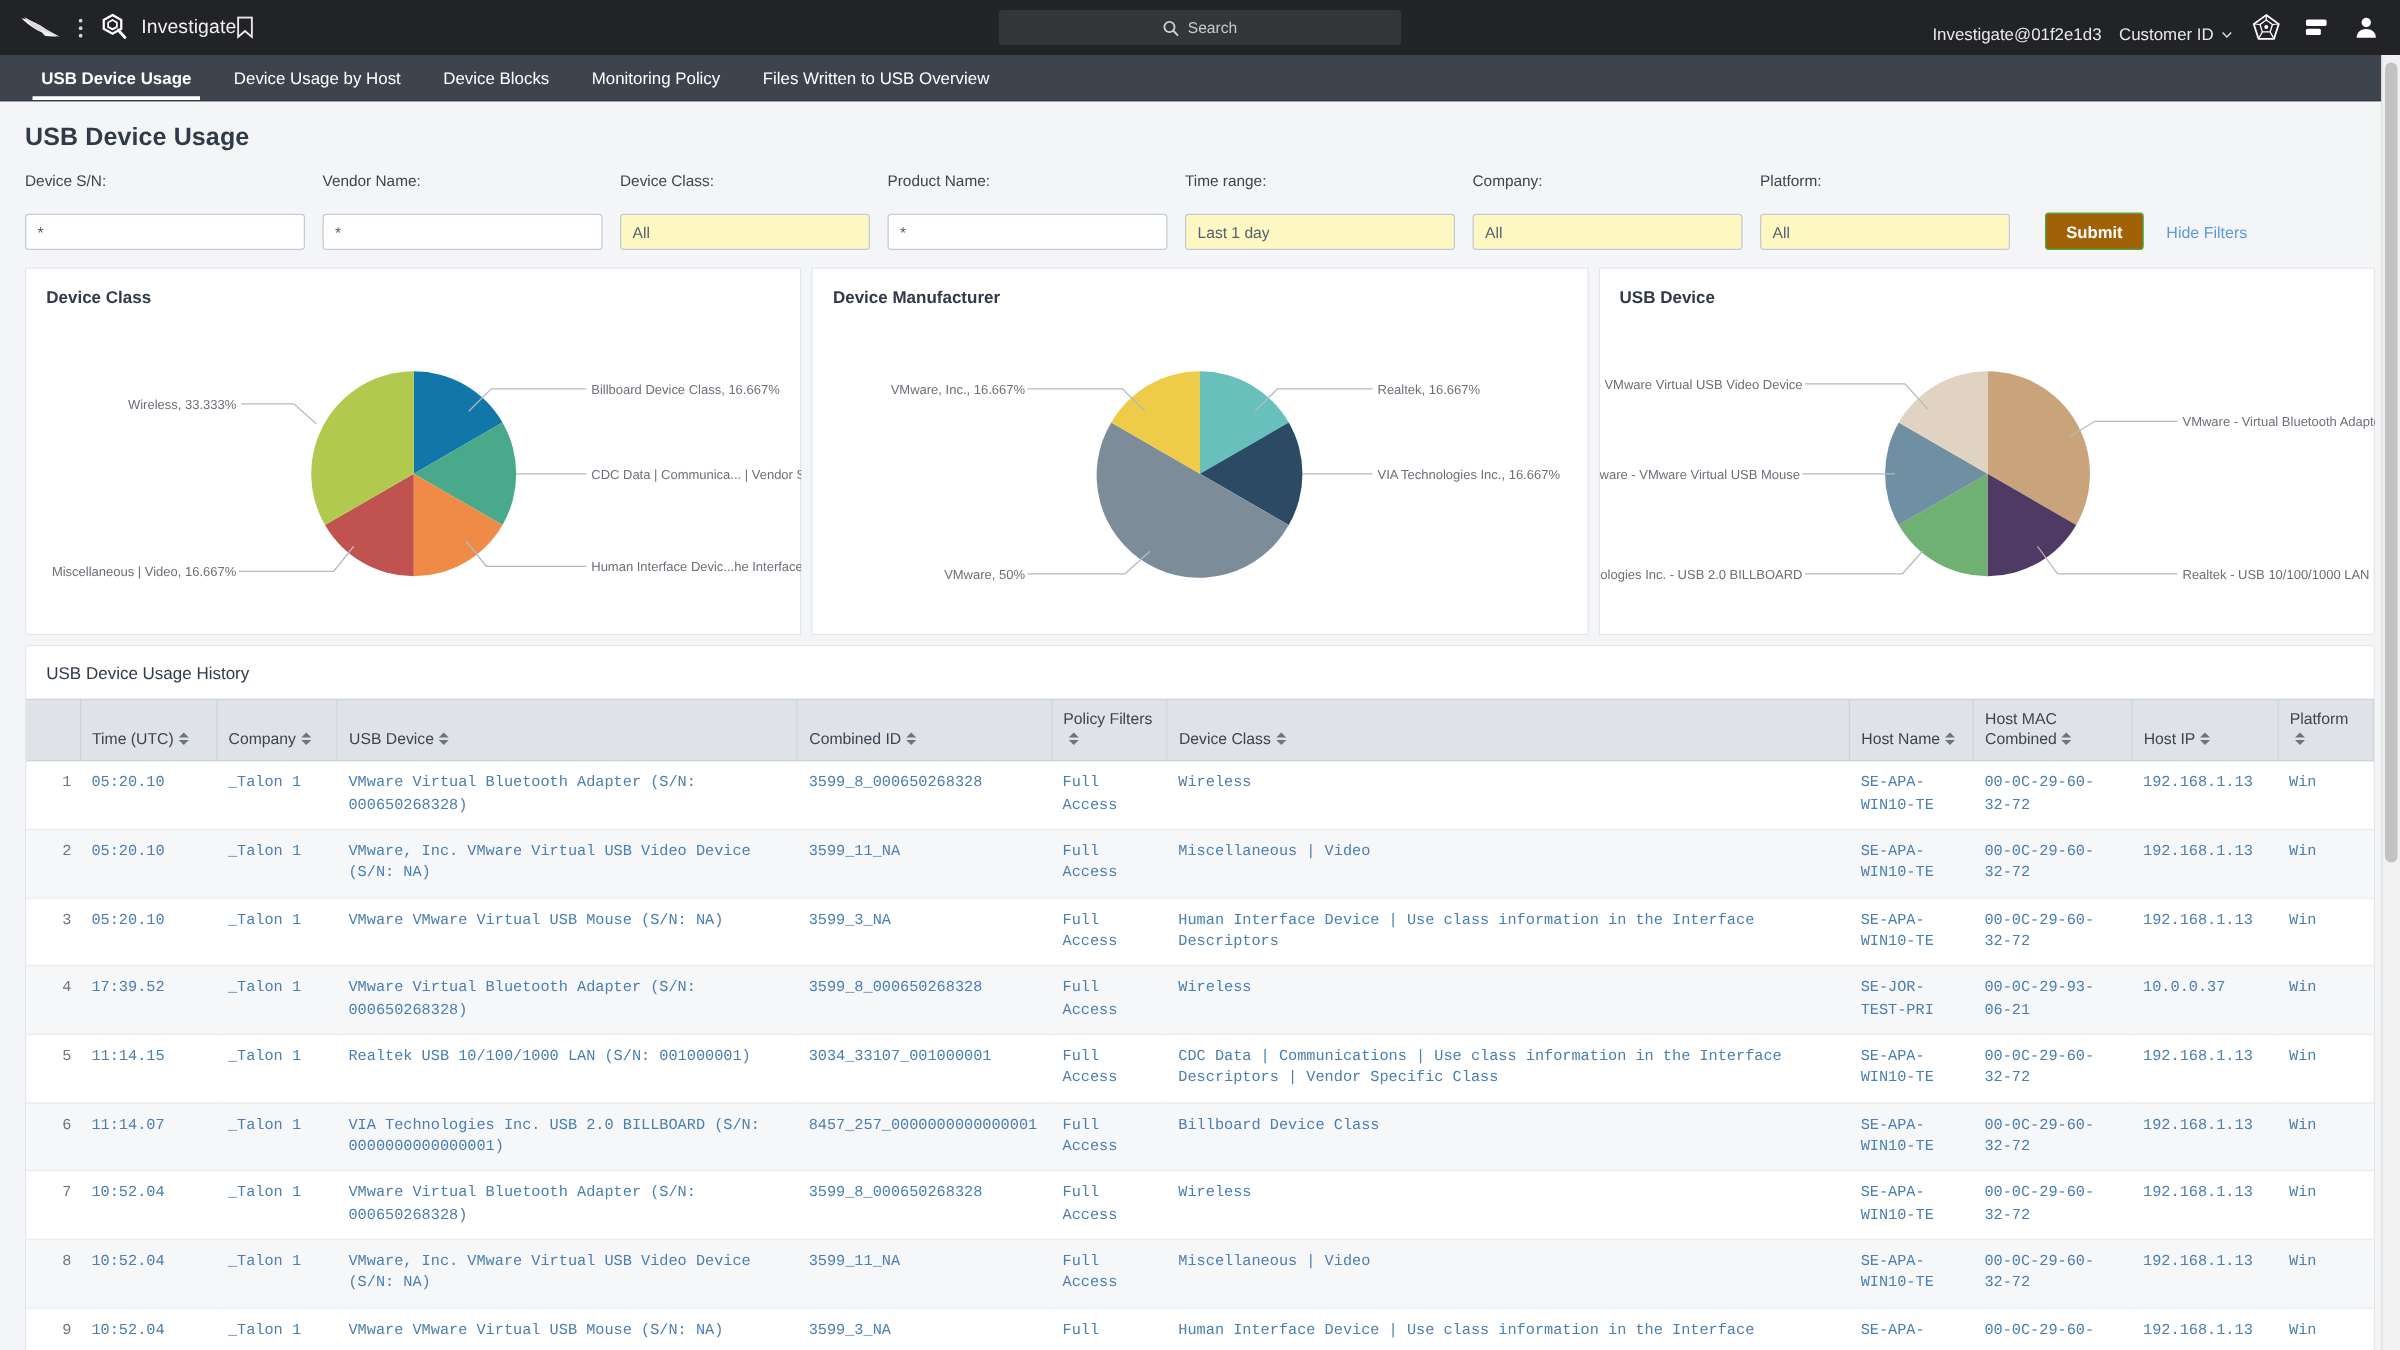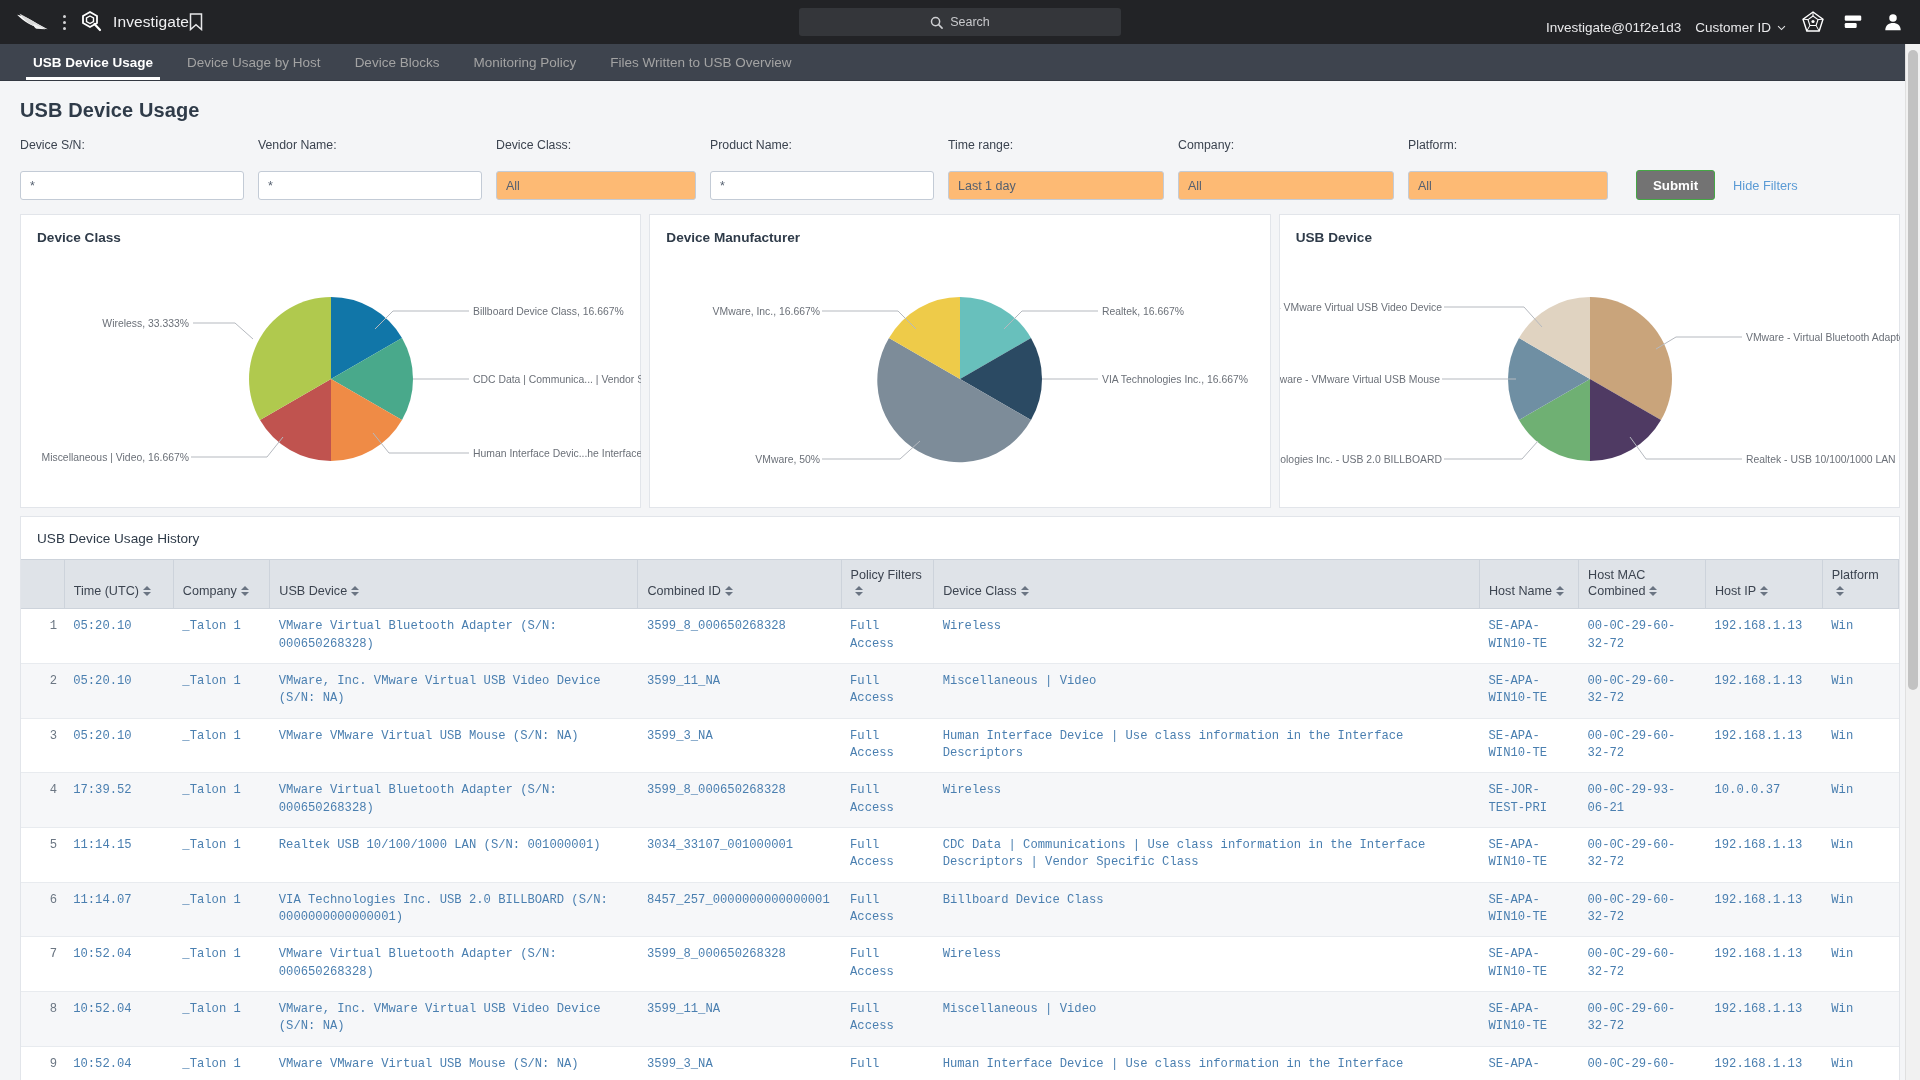--- a/index.html
+++ b/index.html
@@ -40,21 +40,21 @@
   .chev { width:9px; height:6px; }
   .ic-btn { width:26px; height:26px; display:flex; align-items:center; justify-content:center; }
 
   
   .tabbar {
     height:37px; background:#3e444e; display:flex; align-items:stretch;
     padding-left:16px; border-bottom:1px solid #343942;
   }
   .tab {
     display:flex; align-items:center; padding:0 17px;
-    font-size:13.5px; color:#a3a3a3; position:relative; white-space:nowrap;
+    font-size:13.5px; color:#ffffff; position:relative; white-space:nowrap;
   }
   .tab.active { color:#ffffff; font-weight:bold; }
   .tab.active:after {
     content:""; position:absolute; left:10px; right:10px; bottom:0;
     height:3px; background:#ffffff;
   }
 
   
   .page { padding:0 18px; }
   .page-title {
@@ -70,35 +70,35 @@
     display:flex; align-items:flex-end; gap:0; padding:16px 2px 14px 2px;
   }
   .fgroup { display:flex; flex-direction:column; margin-right:14px; }
   .flabel { font-size:12.3px; color:#3c4450; margin-bottom:19px; }
   .finput, .fselect {
     height:29px; border:1px solid #c3cbd6; border-radius:3px;
     background:#fff; font-size:12.5px; color:#4a5costs;
     color:#556070; padding:0 9px; display:flex; align-items:center;
     font-family:"Liberation Sans", sans-serif;
   }
-  .fselect { justify-content:space-between; background:#fdba74; }
+  .fselect { justify-content:space-between; background:#fef9c3; }
   .fselect .caret {
     width:0;height:0;border-left:4.5px solid transparent;border-right:4.5px solid transparent;
     border-top:5px solid #4a5costs; border-top-color:#49546a; margin-left:8px;
   }
   .w-sn { width:224px; }
   .w-vendor { width:224px; }
   .w-class { width:200px; }
   .w-product { width:224px; }
   .w-time { width:216px; }
   .w-company { width:216px; }
   .w-platform { width:200px; }
 
   .submit-btn {
-    height:30px; min-width:72px; background:#737373; border:1px solid #45a745;
+    height:30px; min-width:72px; background:#a16207; border:1px solid #45a745;
     border-radius:3px; color:#fff; font-size:13.3px; font-weight:bold;
     display:flex; align-items:center; justify-content:center; padding:0 16px;
     margin-left:14px;
   }
   .hide-filters { font-size:12.8px; color:#5b9bd5; margin-left:18px; padding-bottom:7px; }
 
   
   .charts { display:flex; gap:8px; padding:0 2px; }
   .card {
     background:#ffffff; border:1px solid #e2e5ea; flex:1;

